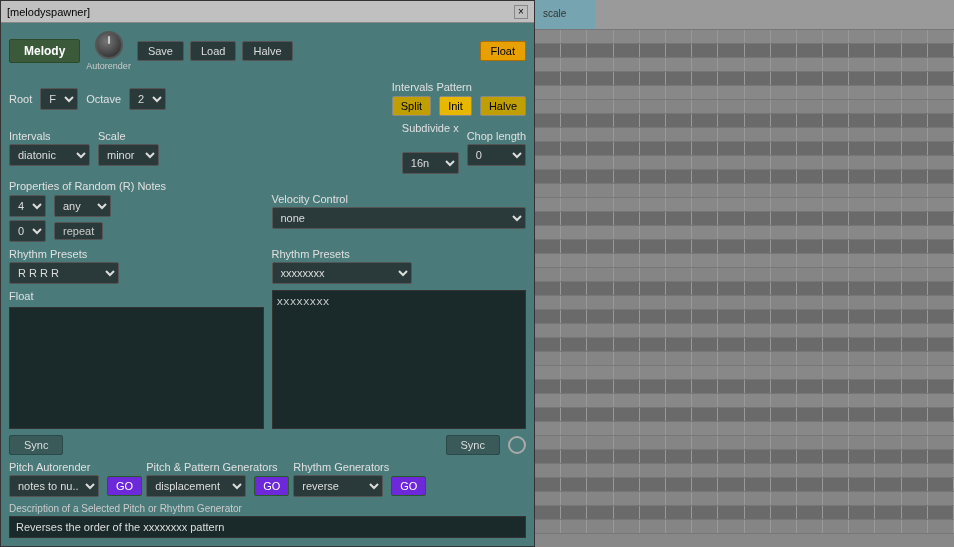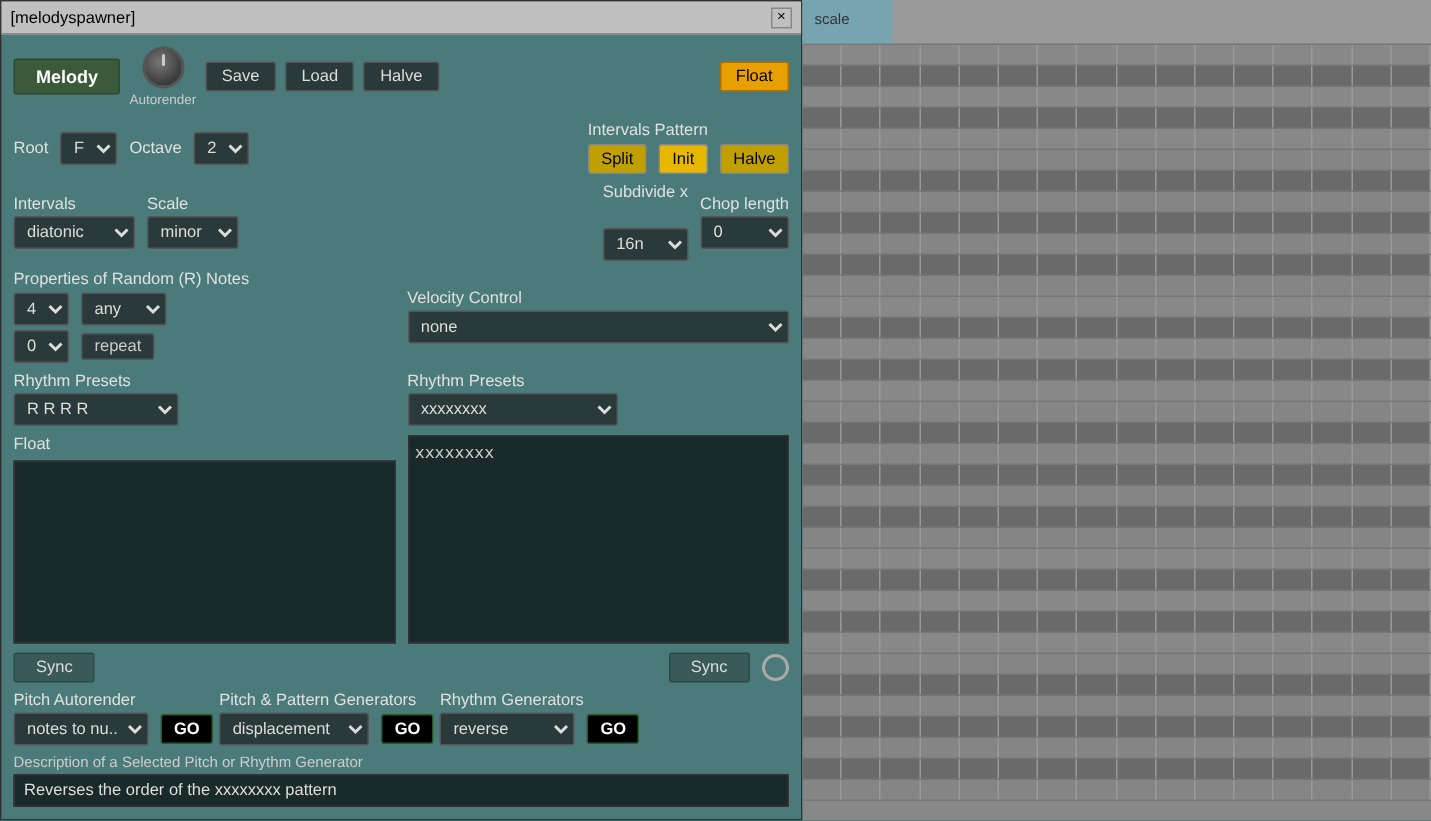--- a/index.html
+++ b/index.html
@@ -87,28 +87,27 @@
       padding: 3px 8px;
       font-size: 11px;
       border: 1px solid #888;
       border-radius: 2px;
       cursor: pointer;
     }
     .btn-chopping-active {
       background: #e8b800;
     }
     .btn-go {
-      background: #000000;
+      background: #6d28d9;
       color: #fff;
       padding: 3px 8px;
       font-size: 11px;
       border: 1px solid #2a5a2a;
       border-radius: 2px;
       cursor: pointer;
-      font-weight: bold;
     }
     .btn-float {
       background: #e8a000;
       color: #000;
       padding: 3px 10px;
       font-size: 11px;
       border: 1px solid #b07000;
       border-radius: 2px;
       cursor: pointer;
     }

